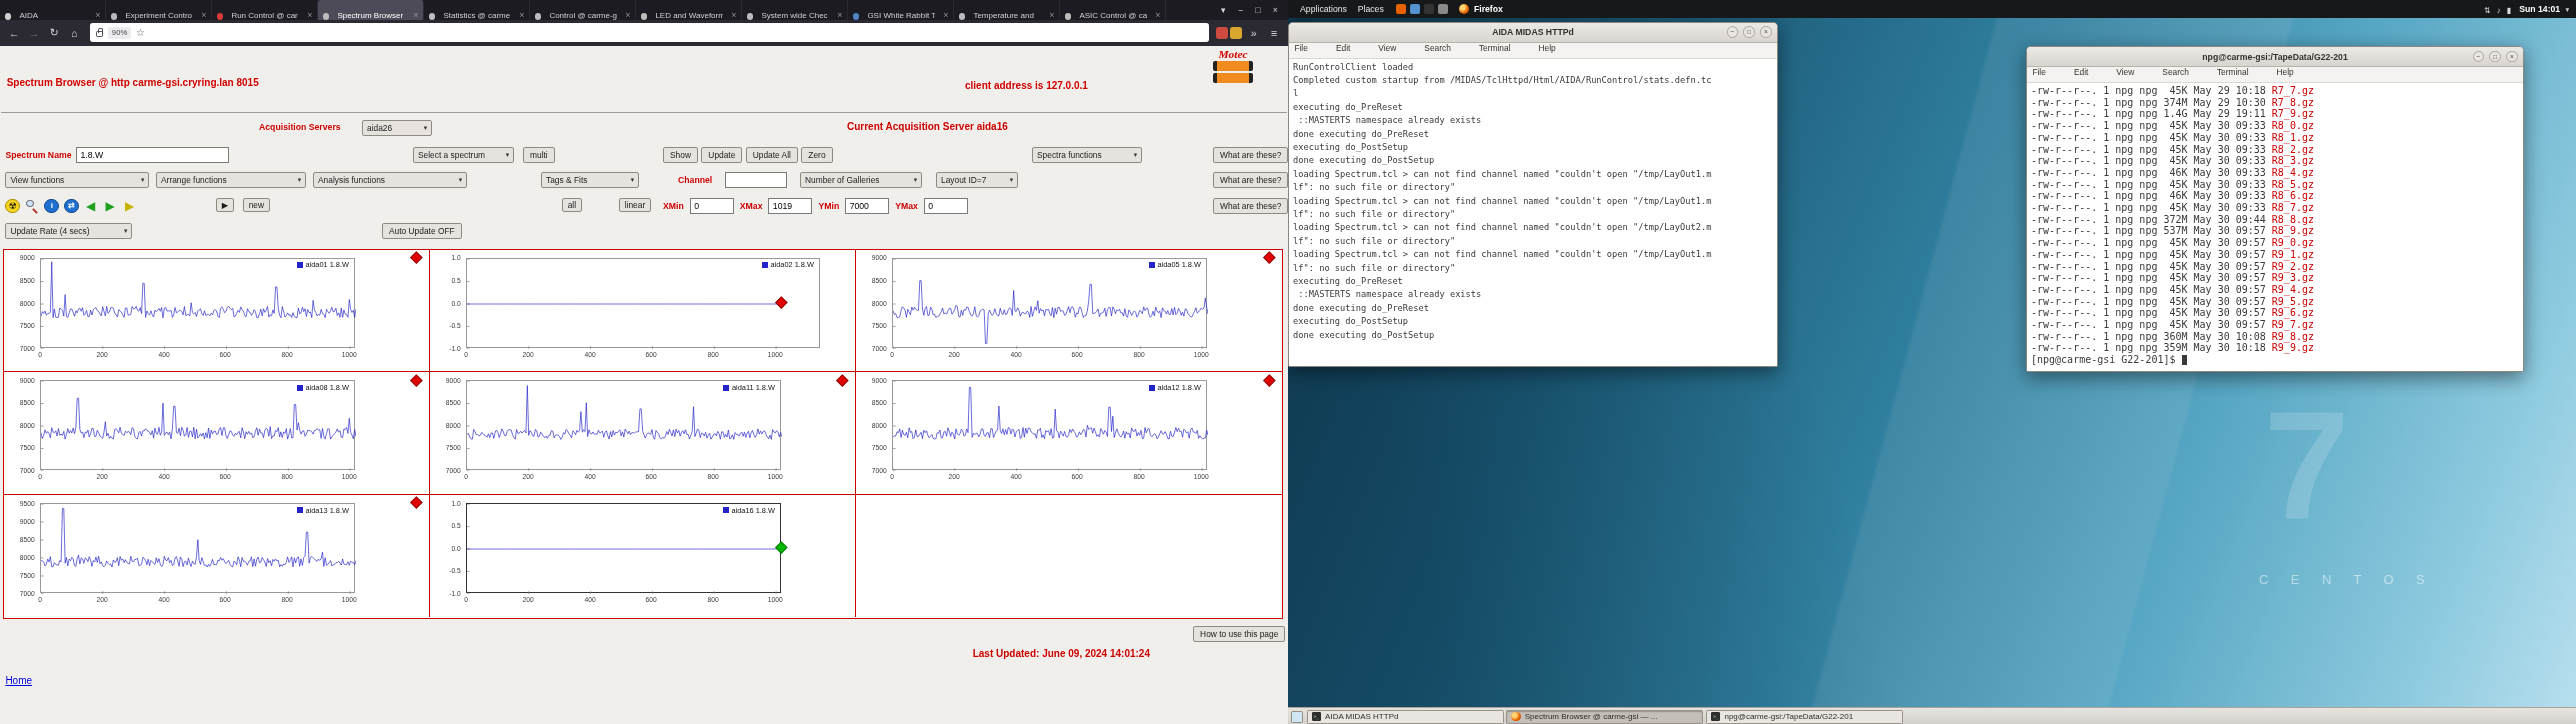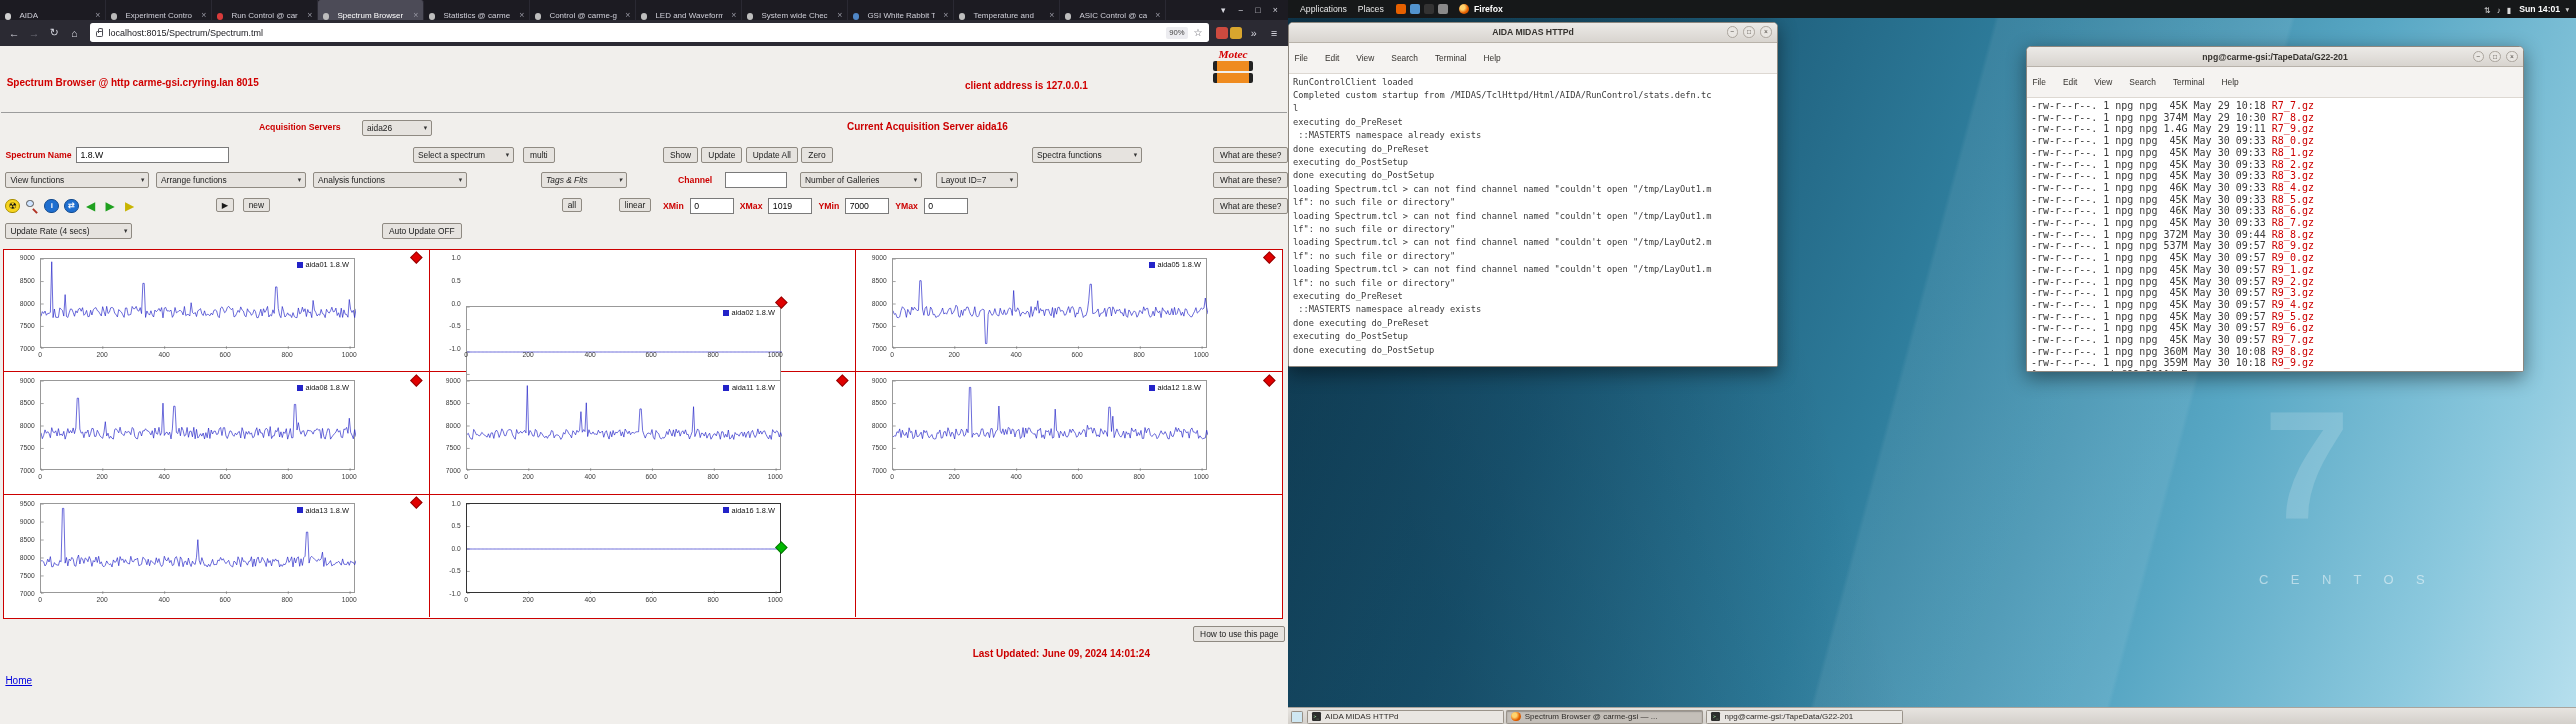--- a/index.html
+++ b/index.html
@@ -96,21 +96,21 @@
 .panel-caret{color:#ccc;font-size:7.4px;margin-left:5.4px}
 
 
 .gterm{position:absolute;background:#fff;border:0.7px solid #8d877f;border-radius:4.7px 4.7px 2px 2px;box-shadow:0 5.4px 19px rgba(0,0,0,.45);z-index:5;overflow:hidden}
 #term1{left:0;top:21.5px;width:490px;height:345px}
 #term2{left:738px;top:46px;width:498px;height:326px;z-index:6}
 .gt-title{height:20px;background:linear-gradient(#eceae7,#d8d4cf);border-bottom:0.7px solid #b8b2aa;display:flex;align-items:center;position:relative}
 .gt-title-text{flex:1;text-align:center;font-size:8.7px;font-weight:bold;color:#35322e}
 .gt-btns{position:absolute;right:5.4px;top:0;height:100%;display:flex;align-items:center;gap:5.4px}
 .gt-btn{width:11.4px;height:11.4px;border-radius:50%;background:#e9e6e2;border:0.7px solid #aaa49c;display:flex;align-items:center;justify-content:center;font-size:6.7px;color:#4a463f;cursor:pointer}
-.gt-menu{height:31px;background:#f5f3f1;border-bottom:0.7px solid #ddd8d2;display:flex;align-items:center;padding:0 5.4px;gap:17px}
+.gt-menu{height:16px;background:#f5f3f1;border-bottom:0.7px solid #ddd8d2;display:flex;align-items:flex-start;padding:0 5.4px;gap:28px}
 .term-menu-item{font-size:8.4px;color:#35322e;cursor:pointer}
 .gt-body{padding:2px 4px;background:#fff;color:#3a3a3a;font-family:"DejaVu Sans Mono",monospace;font-size:8.7px;line-height:13.4px;white-space:pre;cursor:text;height:calc(100% - 36px);overflow:hidden}
 #term2 .gt-body{font-size:10px;line-height:11.7px}
 .fname{color:#cc0000}
 .cursor{display:inline-block;width:5.4px;height:9.4px;background:#3a3a3a;vertical-align:middle}
 
 
 .taskbar{position:absolute;left:0;bottom:0;width:100%;height:18px;background:linear-gradient(#e7e4e0,#d2cec9);border-top:0.7px solid #aaa49c;display:flex;align-items:center;padding:0 2.7px;gap:4px;z-index:12}
 .show-desktop{width:12px;height:12px;border:0.7px solid #978f85;border-radius:1.3px;background:#cfe7f2;cursor:pointer}
 .task-wins{display:flex;gap:2.7px}
@@ -193,21 +193,20 @@
       </div>
     </div>
 
     <div class="ff-navbar">
       <span class="nav-ic">←</span>
       <span class="nav-ic dim">→</span>
       <span class="nav-ic">↻</span>
       <span class="nav-ic">⌂</span>
       <div class="urlbar">
         <span class="lock"></span>
-        <span class="url-text">localhost:8015/Spectrum/Spectrum.tml</span>
         <span class="zoom-ind">90%</span>
         <span class="star">☆</span>
       </div>
       <span class="ext-ic e1"></span>
       <span class="ext-ic e2"></span>
       <span class="nav-ic">»</span>
       <span class="nav-ic">≡</span>
     </div>
 
     <div class="page">
@@ -303,21 +302,21 @@
             <div class="ytick" style="top: 95px; width: 31px;">7000</div>
             <div class="xtick" style="left: 27px; top: 101px;">0</div>
             <div class="xtick" style="left: 89px; top: 101px;">200</div>
             <div class="xtick" style="left: 151px; top: 101px;">400</div>
             <div class="xtick" style="left: 212px; top: 101px;">600</div>
             <div class="xtick" style="left: 274px; top: 101px;">800</div>
             <div class="xtick" style="left: 336px; top: 101px;">1000</div>
             <div class="marker" style="background: rgb(224, 0, 0); right: 8px; top: 3.4px;"></div>
           </div>
           <div class="plot-cell">
-            <div class="plot-box" style="left: 36px; top: 8px; width: 315px; height: 90px; margin-top: 48px;">
+            <div class="plot-box" style="left: 36px; top: 8px; width: 354px; height: 90px;">
               <svg width="315" height="90" viewBox="0 0 470 134">
                 <path d="M0 0.0 L4 0.0 M0 33.5 L4 33.5 M0 67.0 L4 67.0 M0 100.5 L4 100.5 M0 134.0 L4 134.0 M0.0 134 L0.0 130 M92.2 134 L92.2 130 M184.5 134 L184.5 130 M276.7 134 L276.7 130 M369.0 134 L369.0 130 M461.2 134 L461.2 130 " stroke="#777" fill="none" stroke-width="1"></path>
                 <polyline points="0,67.0 2,67.0 4,67.0 6,67.0 8,67.0 10,67.0 12,67.0 14,67.0 16,67.0 18,67.0 20,67.0 22,67.0 24,67.0 26,67.0 28,67.0 30,67.0 32,67.0 34,67.0 36,67.0 38,67.0 40,67.0 42,67.0 44,67.0 46,67.0 48,67.0 50,67.0 52,67.0 54,67.0 56,67.0 58,67.0 60,67.0 62,67.0 64,67.0 66,67.0 68,67.0 70,67.0 72,67.0 74,67.0 76,67.0 78,67.0 80,67.0 82,67.0 84,67.0 86,67.0 88,67.0 90,67.0 92,67.0 94,67.0 96,67.0 98,67.0 100,67.0 102,67.0 104,67.0 106,67.0 108,67.0 110,67.0 112,67.0 114,67.0 116,67.0 118,67.0 120,67.0 122,67.0 124,67.0 126,67.0 128,67.0 130,67.0 132,67.0 134,67.0 136,67.0 138,67.0 140,67.0 142,67.0 144,67.0 146,67.0 148,67.0 150,67.0 152,67.0 154,67.0 156,67.0 158,67.0 160,67.0 162,67.0 164,67.0 166,67.0 168,67.0 170,67.0 172,67.0 174,67.0 176,67.0 178,67.0 180,67.0 182,67.0 184,67.0 186,67.0 188,67.0 190,67.0 192,67.0 194,67.0 196,67.0 198,67.0 200,67.0 202,67.0 204,67.0 206,67.0 208,67.0 210,67.0 212,67.0 214,67.0 216,67.0 218,67.0 220,67.0 222,67.0 224,67.0 226,67.0 228,67.0 230,67.0 232,67.0 234,67.0 236,67.0 238,67.0 240,67.0 242,67.0 244,67.0 246,67.0 248,67.0 250,67.0 252,67.0 254,67.0 256,67.0 258,67.0 260,67.0 262,67.0 264,67.0 266,67.0 268,67.0 270,67.0 272,67.0 274,67.0 276,67.0 278,67.0 280,67.0 282,67.0 284,67.0 286,67.0 288,67.0 290,67.0 292,67.0 294,67.0 296,67.0 298,67.0 300,67.0 302,67.0 304,67.0 306,67.0 308,67.0 310,67.0 312,67.0 314,67.0 316,67.0 318,67.0 320,67.0 322,67.0 324,67.0 326,67.0 328,67.0 330,67.0 332,67.0 334,67.0 336,67.0 338,67.0 340,67.0 342,67.0 344,67.0 346,67.0 348,67.0 350,67.0 352,67.0 354,67.0 356,67.0 358,67.0 360,67.0 362,67.0 364,67.0 366,67.0 368,67.0 370,67.0 372,67.0 374,67.0 376,67.0 378,67.0 380,67.0 382,67.0 384,67.0 386,67.0 388,67.0 390,67.0 392,67.0 394,67.0 396,67.0 398,67.0 400,67.0 402,67.0 404,67.0 406,67.0 408,67.0 410,67.0 412,67.0 414,67.0 416,67.0 418,67.0 420,67.0 422,67.0 424,67.0 426,67.0 428,67.0 430,67.0 432,67.0 434,67.0 436,67.0 438,67.0 440,67.0 442,67.0 444,67.0 446,67.0 448,67.0 450,67.0 452,67.0 454,67.0 456,67.0 458,67.0 460,67.0 462,67.0 464,67.0 466,67.0 468,67.0 470,67.0" fill="none" stroke="#2323c8" stroke-width="1"></polyline>
               </svg>
               <div class="plot-legend">
                 <span class="legend-swatch" style="background: rgb(35, 35, 200);"></span>
                 <span class="legend-text">aida02 1.8.W</span>
               </div>
             </div>
             <div class="ytick" style="top: 4.7px; width: 31px;">1.0</div>
@@ -486,21 +485,21 @@
       <a class="home-link abs" style="left:5.4px;top:629px">Home</a>
     <div class="sel abs" style="left: 5.4px; top: 126px; width: 144px;">
           <span class="sel-label">View functions</span>
         </div>
         <div class="sel abs" style="left: 156px; top: 126px; width: 150px;">
           <span class="sel-label">Arrange functions</span>
         </div>
         <div class="sel abs" style="left: 313px; top: 126px; width: 154px;">
           <span class="sel-label">Analysis functions</span>
         </div>
-        <div class="sel abs" style="left: 541px; top: 126px; width: 86px; font-style: italic;">
+        <div class="sel abs" style="left: 541px; top: 126px; width: 98px;">
           <span class="sel-label">Tags &amp; Fits</span>
         </div>
         <div class="btn small abs" style="left: 216px; top: 152px;">▶</div>
         <div class="btn small abs" style="left: 243px; top: 152px;">new</div>
         <div class="btn small abs" style="left: 562px; top: 152px;">all</div>
         <div class="btn small abs" style="left: 619px; top: 152px;">linear</div>
       </div>
   </section>
 
   <section id="right-monitor">

